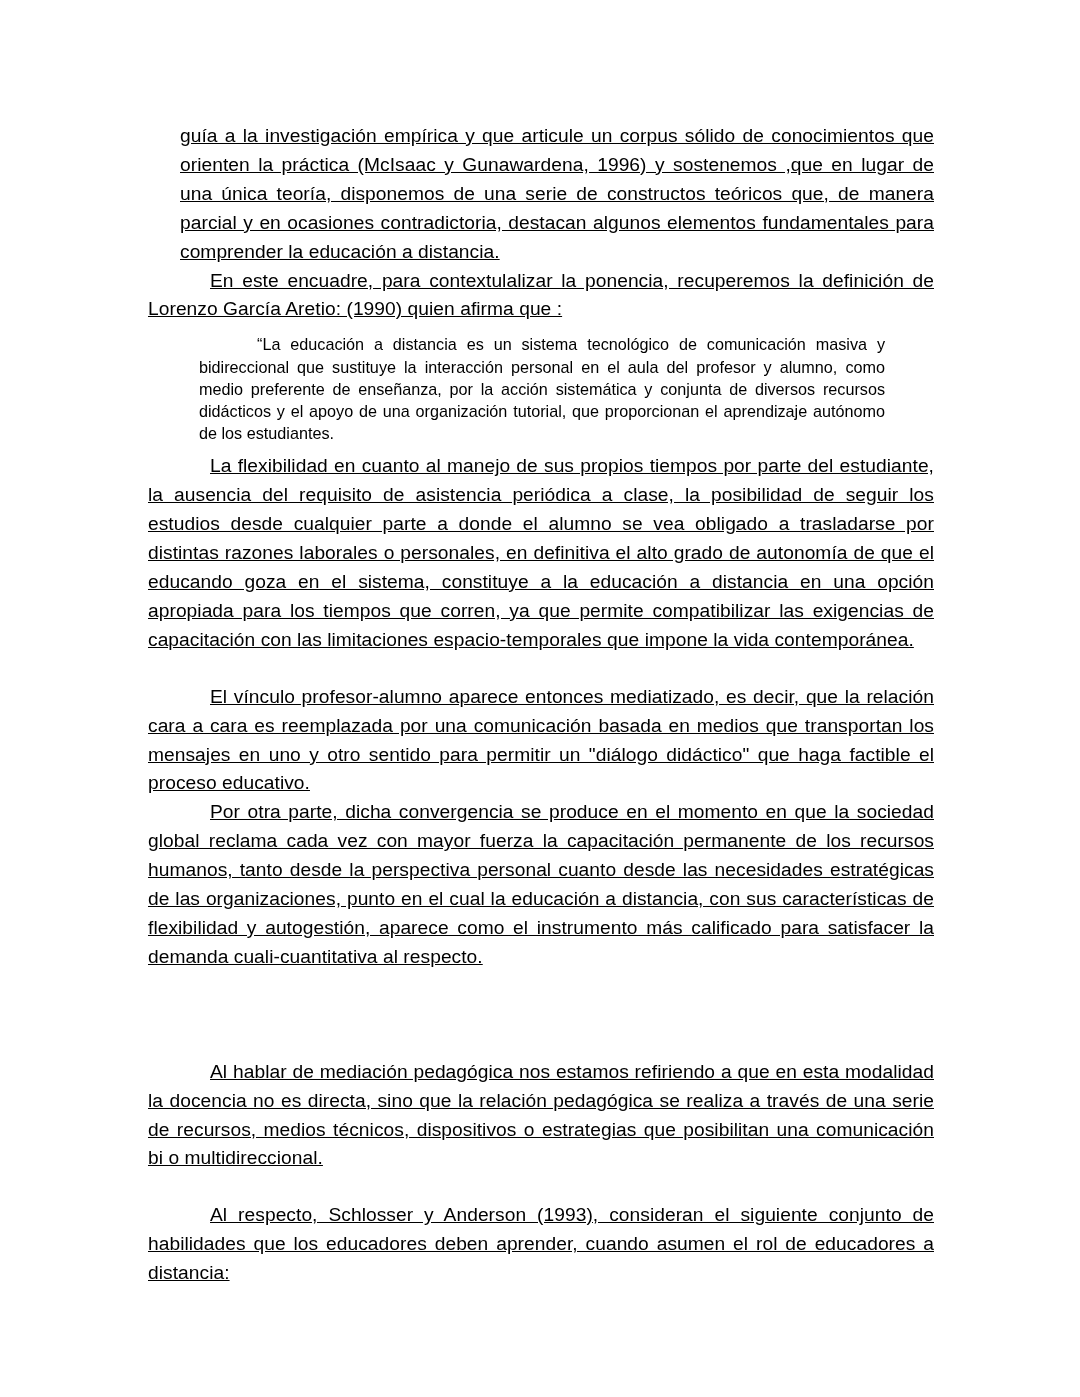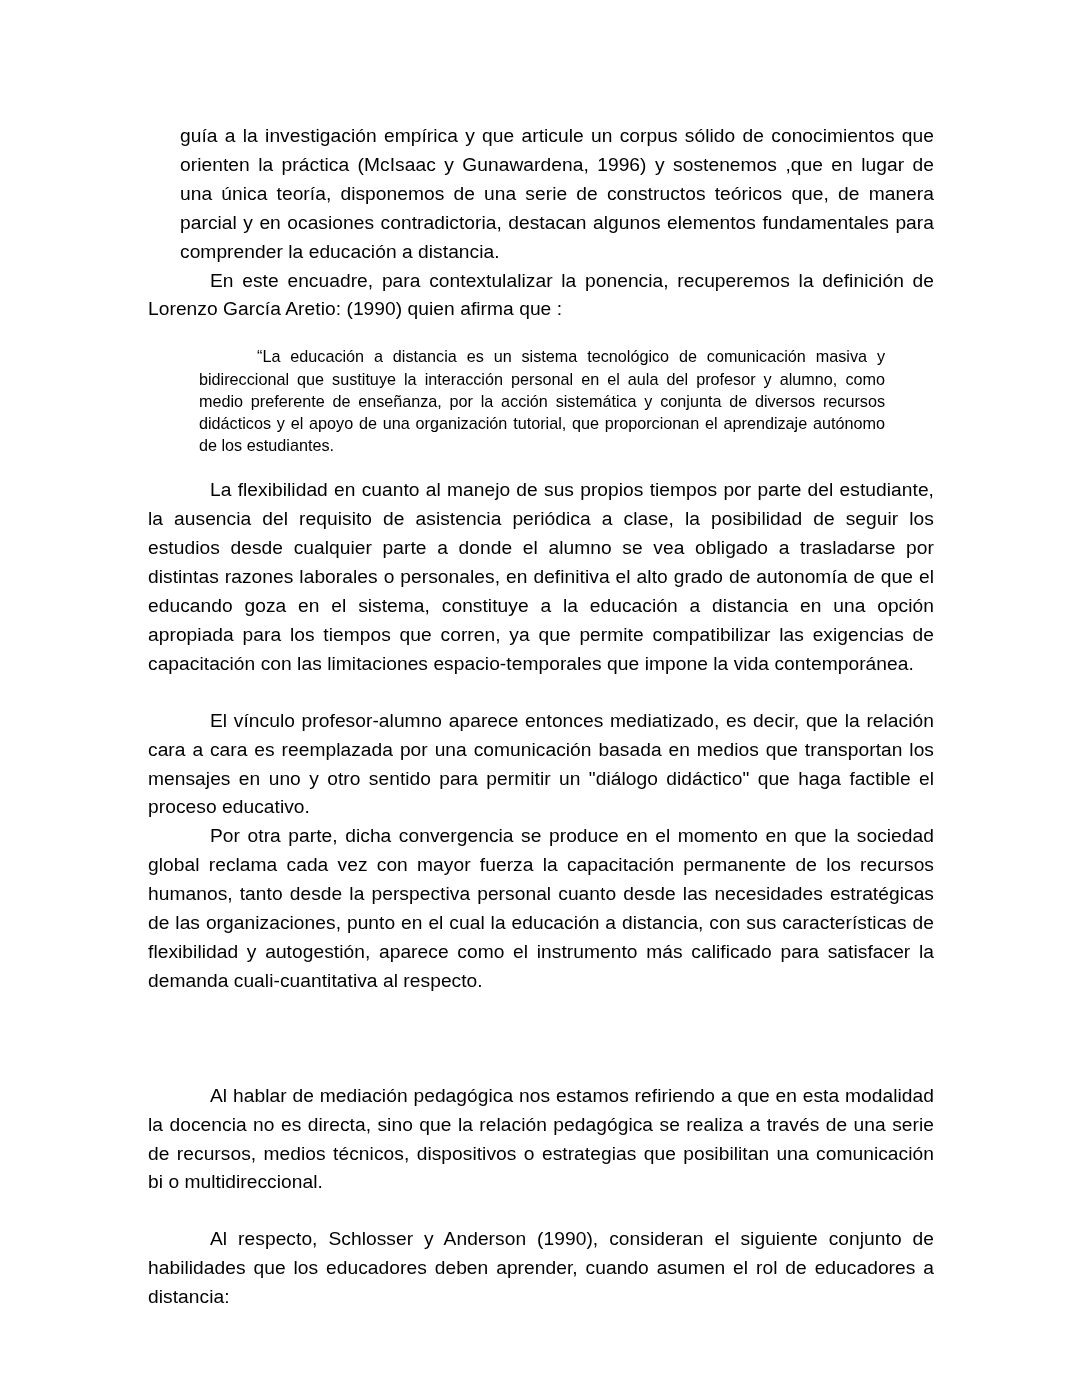--- a/index.html
+++ b/index.html
@@ -34,37 +34,38 @@
 
   p.para {
     margin: 0;
     font-size: 19.2px;
     line-height: 28.9px;
     text-align: justify;
     text-justify: inter-word;
     letter-spacing: 0.05px;
     word-spacing: 0px;
     hyphens: none;
+    text-decoration: underline;
   }
 
   
   p.para.cont {
     margin-left: 32px;
     width: 754px;
   }
 
   p.para.indent::before {
     content: "";
     display: inline-block;
     width: 62px;
   }
 
   
   p.quote {
-    margin: 16px;
+    margin: 4px;
     margin-left: 51px;     
     width: 686px;          
     font-size: 16.2px;
     line-height: 22.2px;
     text-align: justify;
     text-justify: inter-word;
   }
   p.quote::before {
     content: "";
     display: inline-block;
@@ -102,16 +103,16 @@
 
     <div class="gap-2"></div>
 
 
     <div class="gap-1"></div>
 
     <p class="para indent">Al hablar de mediación pedagógica nos estamos refiriendo a que en esta modalidad la docencia no es directa, sino que la relación pedagógica se realiza a través de una serie de recursos, medios técnicos, dispositivos o estrategias que posibilitan una comunicación bi o multidireccional.</p>
 
     <div class="gap-1"></div>
 
-    <p class="para indent">Al respecto, Schlosser y Anderson (1990), consideran el siguiente conjunto de habilidades que los educadores deben aprender, cuando asumen el rol de educadores a distancia:</p>
+    <p class="para indent">Al respecto, Schlosser y Anderson (1993), consideran el siguiente conjunto de habilidades que los educadores deben aprender, cuando asumen el rol de educadores a distancia:</p>
 
   </div>
 </div>
 
 </body></html>

